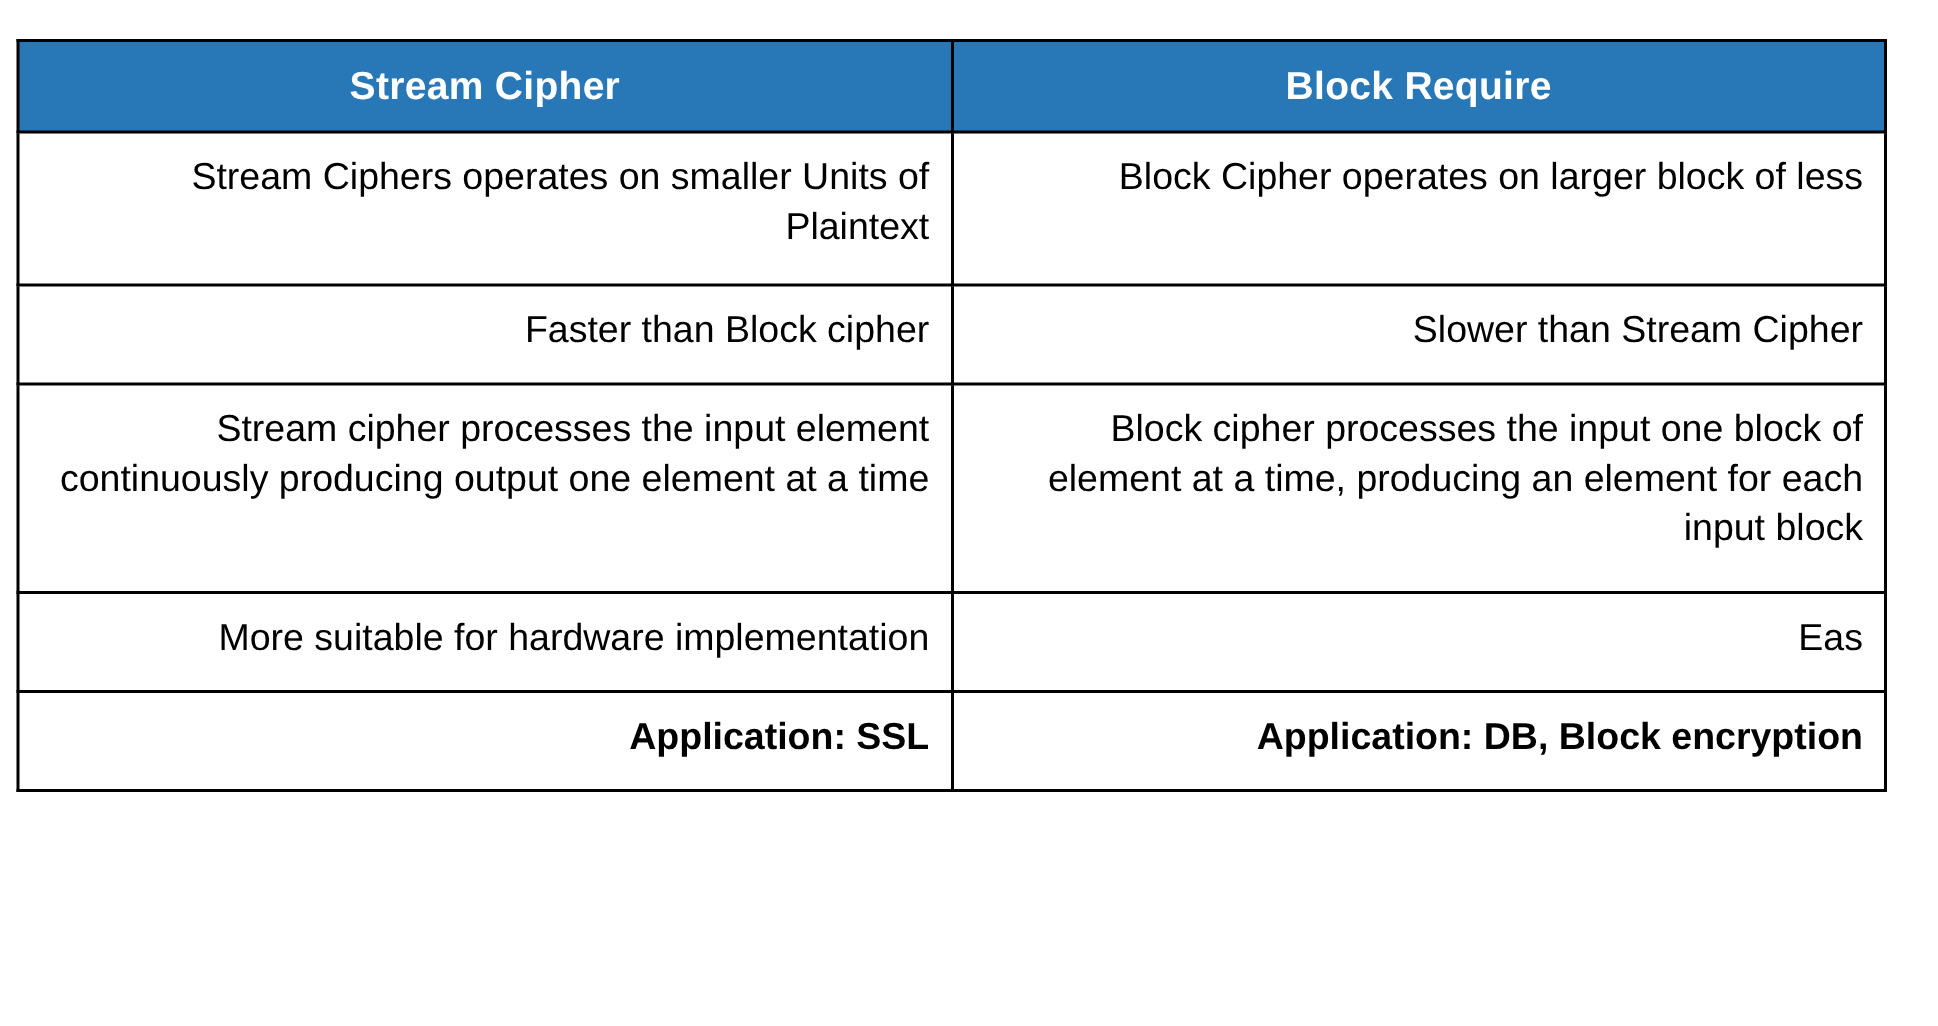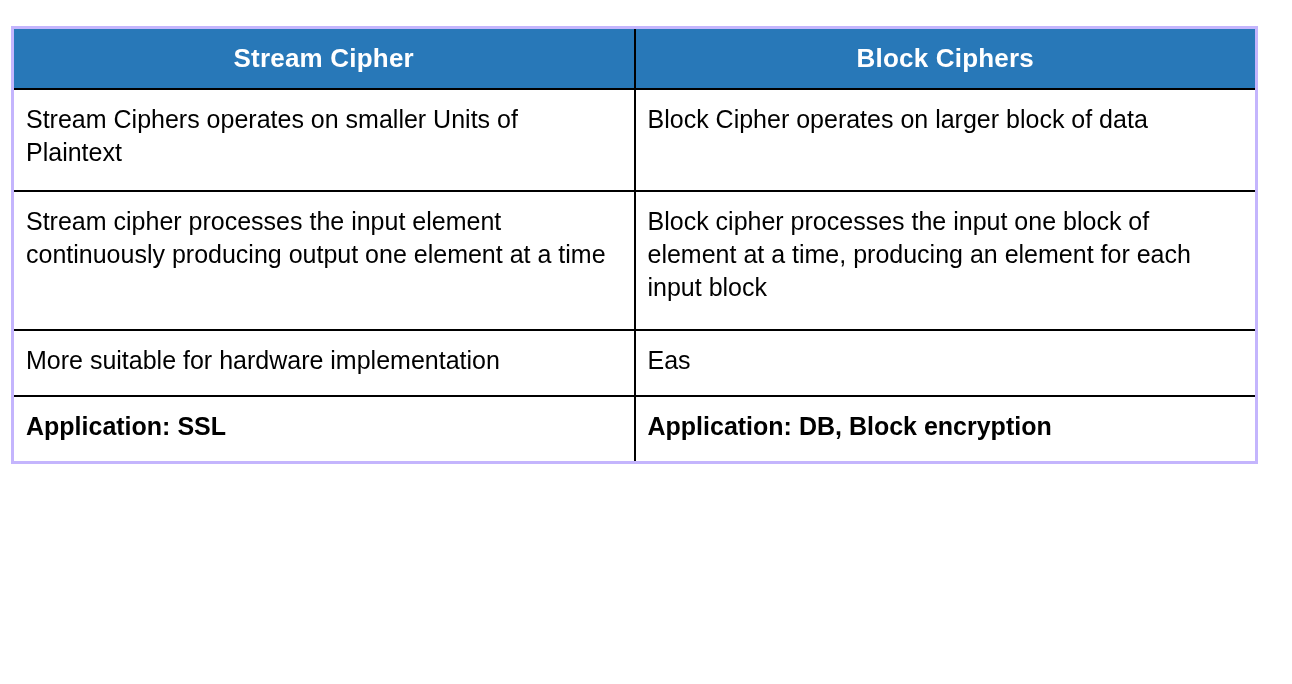--- a/index.html
+++ b/index.html
@@ -19,21 +19,21 @@
     overflow: hidden;
   }
   table.cipher-table {
     position: absolute;
     left: 11px;
     top: 26px;
     width: 1247px;
     border-collapse: collapse;
     table-layout: fixed;
     background: #ffffff;
-    border: 3px solid #c4b5fd;
+    border: 1px solid #c4b5fd;
   }
   table.cipher-table th,
   table.cipher-table td {
     border: 2px solid #000000;
     width: 50%;
     box-sizing: border-box;
   }
   table.cipher-table th {
     background: #2878b8;
     color: #ffffff;
@@ -42,21 +42,21 @@
     text-align: center;
     vertical-align: middle;
     height: 61px;
     padding: 0 8px;
     letter-spacing: 0.2px;
   }
   table.cipher-table td {
     color: #000000;
     font-size: 25px;
     line-height: 33px;
-    text-align: left;
+    text-align: right;
     vertical-align: top;
     padding: 13px 14px 18px 12px;
     font-weight: normal;
   }
   
   tr.r0 td { height: 102px; }
   tr.r1 td { height: 65px;  }
   tr.r2 td { height: 139px; }
   tr.r3 td { height: 66px;  }
   tr.r4 td { height: 66px;  }
@@ -64,27 +64,31 @@
   tr.r6 td { height: 64px; font-weight: bold;  }
 </style>
 </head>
 <body>
 
 <div class="page">
   <table class="cipher-table">
     <thead>
       <tr>
         <th>Stream Cipher</th>
-        <th>Block Ciphers</th>
+        <th>Block Require</th>
       </tr>
     </thead>
     <tbody>
       <tr class="r0">
         <td>Stream Ciphers operates on smaller Units of Plaintext</td>
-        <td>Block Cipher operates on larger block of data</td>
+        <td>Block Cipher operates on larger block of less</td>
+      </tr>
+      <tr class="r1">
+        <td>Faster than Block cipher</td>
+        <td>Slower than Stream Cipher</td>
       </tr>
       <tr class="r2">
         <td>Stream cipher processes the input element continuously producing output one element at a time</td>
         <td>Block cipher processes the input one block of element at a time, producing an element for each input block</td>
       </tr>
       <tr class="r4">
         <td>More suitable for hardware implementation</td>
         <td>Eas</td>
       </tr>
       <tr class="r6">

